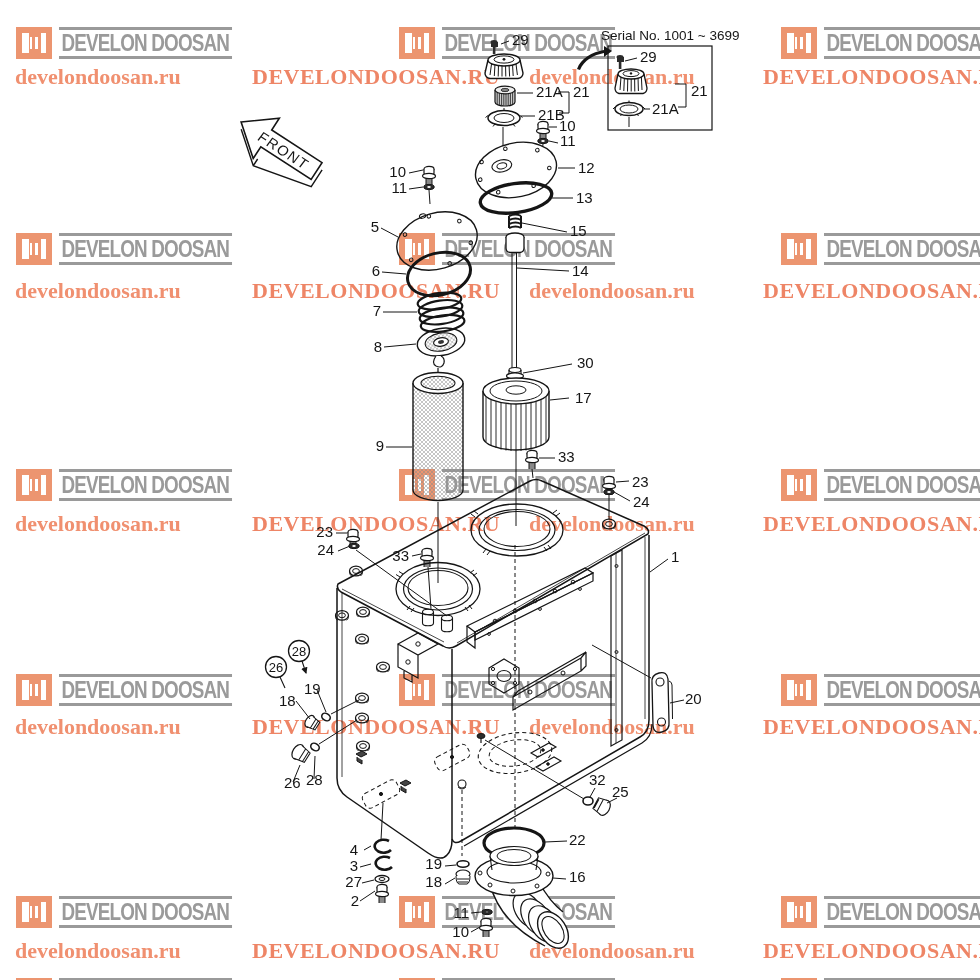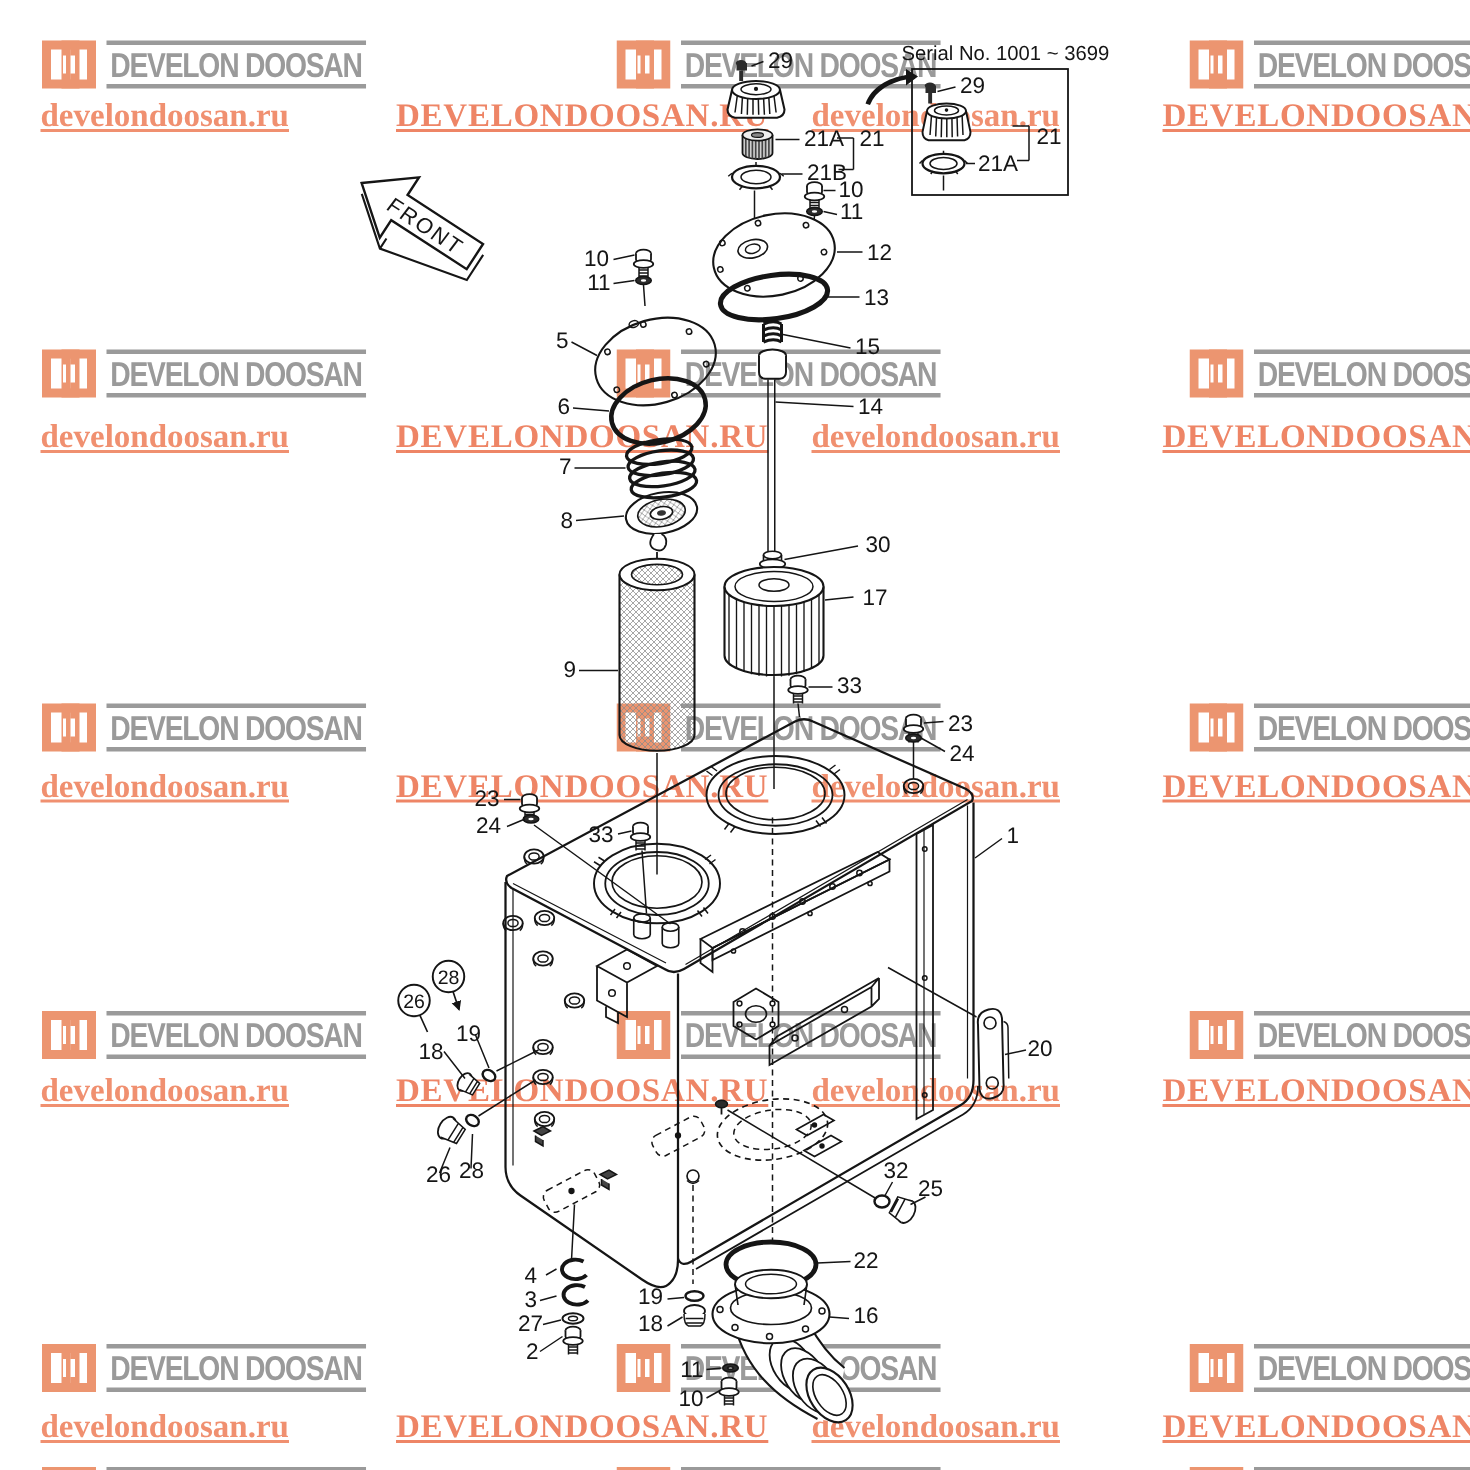--- a/index.html
+++ b/index.html
@@ -1,26 +1,26 @@
 <!DOCTYPE html>
 <html><head>
 <meta charset="utf-8">
 <style>
   html,body{margin:0;padding:0;background:#fff;}
   #stage{position:relative;width:980px;height:980px;overflow:hidden;background:#fff;
          font-family:"Liberation Sans",sans-serif;}
   
-  #watermark-layer{position:absolute;left:12px;top:0;width:780px;height:980px;z-index:0;}
+  #watermark-layer{position:absolute;left:0;top:0;width:780px;height:980px;z-index:0;}
   .wm-logo{position:absolute;display:flex;align-items:center;gap:7px;white-space:nowrap;}
   .wm-logo .dd{flex:0 0 auto;}
   .wm-logo .ltxt{border-top:3px solid #9a9a9a;border-bottom:3px solid #9a9a9a;
       padding:0 3px;font-weight:bold;font-size:23px;line-height:26px;color:#9a9a9a;
       letter-spacing:-1px;transform:scaleX(.82);transform-origin:left center;
       font-family:"Liberation Sans",sans-serif;}
-  .wm-url{position:absolute;font-family:"Liberation Serif",serif;font-weight:bold;white-space:nowrap;text-decoration:underline;}
+  .wm-url{position:absolute;font-family:"Liberation Serif",serif;font-weight:bold;white-space:nowrap;}
   .wm-url.lower{font-size:22px;color:#f09070;}
   .wm-url.upper{font-size:22px;color:#ee8566;letter-spacing:.5px;}
   
   #diagram{position:absolute;left:0;top:0;z-index:1;}
   svg text{font-family:"Liberation Sans",sans-serif;fill:#151515;}
   .callout{font-size:15px;}
   .note{font-size:13.5px;}
   .front-label{font-size:14.5px;letter-spacing:1.5px;}
 </style>
 </head>

